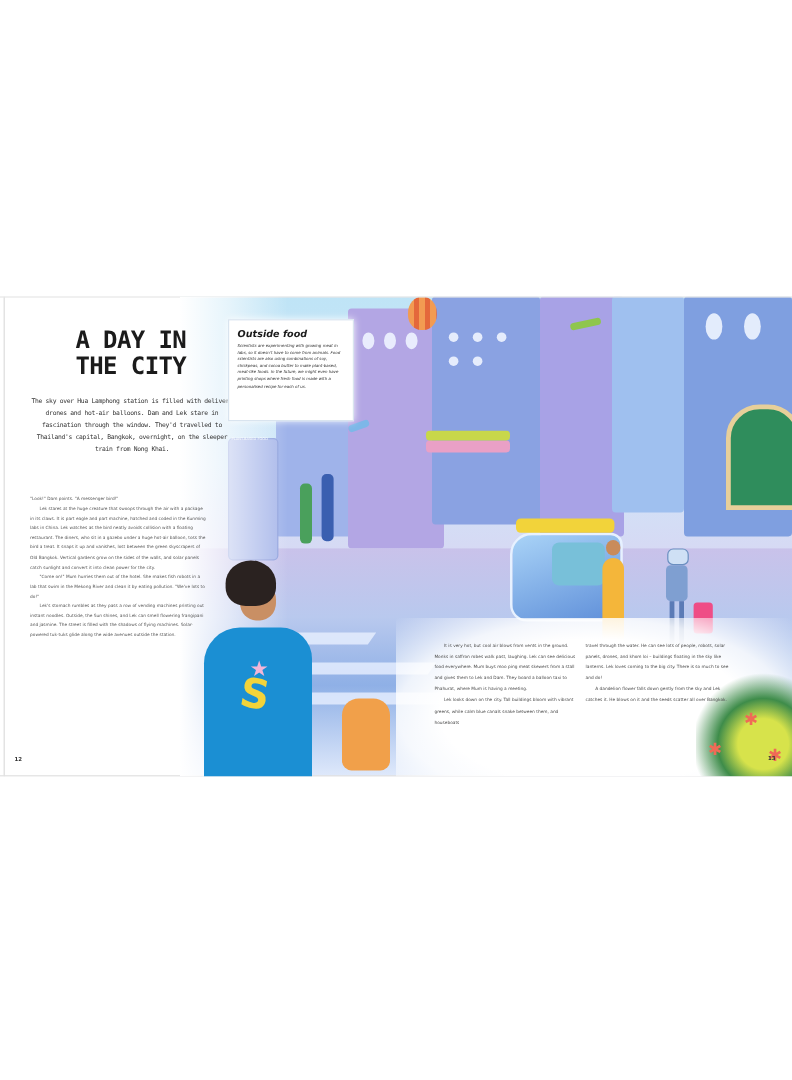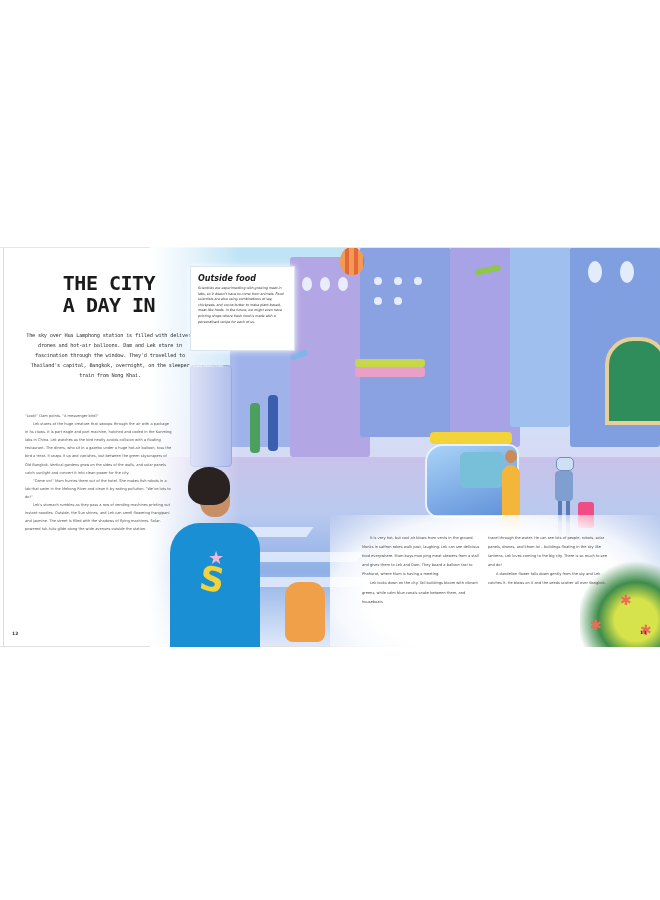--- a/index.html
+++ b/index.html
@@ -146,22 +146,22 @@
     <div class="flower" style="left:470px;top:345px;">✱</div>
     <div class="flower" style="left:440px;top:370px;">✱</div>
     <div class="flower" style="left:490px;top:375px;">✱</div>
 
     <div class="fadeL"></div>
   </div>
 </div>
 <div class="spread-edge"></div>
 
 <div class="title">
+  <div>A DAY IN</div>
   <div>THE CITY</div>
-  <div>A DAY IN</div>
 </div>
 <div class="intro">The sky over Hua Lamphong station is filled with delivery drones and hot-air balloons. Dam and Lek stare in fascination through the window. They'd travelled to Thailand's capital, Bangkok, overnight, on the sleeper train from Nong Khai.</div>
 
 <div class="body-left">
   <p class="first">"Look!" Dam points. "A messenger bird!"</p>
   <p>Lek stares at the huge creature that swoops through the air with a package in its claws. It is part eagle and part machine, hatched and coded in the Kunming labs in China. Lek watches as the bird neatly avoids collision with a floating restaurant. The diners, who sit in a gazebo under a huge hot-air balloon, toss the bird a treat. It snaps it up and vanishes, lost between the green skyscrapers of Old Bangkok. Vertical gardens grow on the sides of the walls, and solar panels catch sunlight and convert it into clean power for the city.</p>
   <p>"Come on!" Mum hurries them out of the hotel. She makes fish robots in a lab that swim in the Mekong River and clean it by eating pollution. "We've lots to do!"</p>
   <p>Lek's stomach rumbles as they pass a row of vending machines printing out instant noodles. Outside, the Sun shines, and Lek can smell flowering frangipani and jasmine. The street is filled with the shadows of flying machines. Solar-powered tuk-tuks glide along the wide avenues outside the station.</p>
 </div>
 

